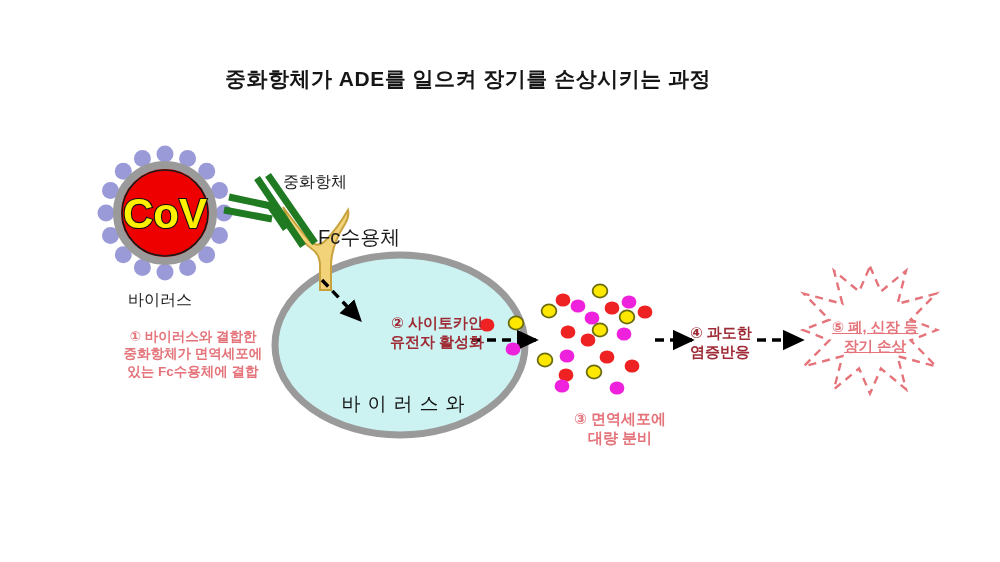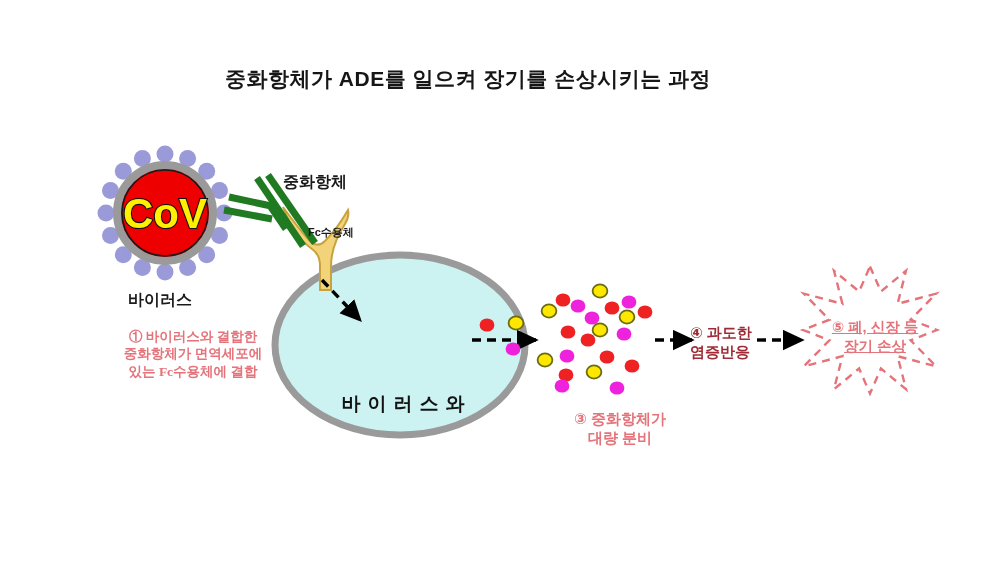--- a/index.html
+++ b/index.html
@@ -4,35 +4,35 @@
 <style>
   html,body{margin:0;padding:0;background:#ffffff;}
   body{
     width:1000px;height:562px;position:relative;overflow:hidden;
     font-family:"Liberation Sans","DejaVu Sans",sans-serif;
     -webkit-font-smoothing:antialiased;
   }
   #stage{position:absolute;left:0;top:0;width:1000px;height:562px;}
   #svg-layer{position:absolute;left:0;top:0;width:1000px;height:562px;}
 
-  .txt{position:absolute;white-space:pre;line-height:1.28;font-weight:bold;}
+  .txt{position:absolute;white-space:pre;line-height:1.28;}
 
   #title{
     left:0;top:66px;width:936px;text-align:center;
     font-size:21px;font-weight:bold;color:#161616;letter-spacing:.5px;
   }
 
   .step-pink{color:#e4737a;font-weight:bold;}
   .step-dark{color:#9e2b35;font-weight:bold;}
 
   #label-antibody{left:283px;top:172px;font-size:16px;color:#1a1a1a;}
-  #label-fcreceptor{left:308px;top:225px;font-size:11px;color:#1a1a1a;font-weight:bold;}
+  #label-fcreceptor{left:318px;top:225px;font-size:20px;color:#1a1a1a;font-weight:normal;}
   #label-virus{left:95px;top:290px;width:130px;text-align:center;font-size:16px;color:#1a1a1a;}
 
-  #step1{left:108px;top:328px;width:170px;text-align:center;font-size:13.5px;font-family:Liberation Serif, serif;}
+  #step1{left:108px;top:328px;width:170px;text-align:center;font-size:13.5px;}
   #step2{left:362px;top:313px;width:150px;text-align:center;font-size:15px;}
   #step3{left:545px;top:409px;width:150px;text-align:center;font-size:15px;}
   #step4{left:690px;top:313px;width:110px;font-size:15px;margin-top:10px;}
   #step5{left:810px;top:318px;width:130px;text-align:center;font-size:14.5px;text-decoration:underline;}
 
   #label-cell{
     left:318px;top:392px;width:170px;text-align:center;
     font-size:19px;color:#121212;letter-spacing:7px;text-indent:7px;
   }
 </style>
@@ -162,20 +162,22 @@
   <div class="txt" id="title">중화항체가 ADE를 일으켜 장기를 손상시키는 과정</div>
 
   <div class="txt" id="label-antibody">중화항체</div>
   <div class="txt" id="label-fcreceptor">Fc수용체</div>
   <div class="txt" id="label-virus">바이러스</div>
   <div class="txt" id="label-cell">바이러스와</div>
 
   <div class="txt step-pink" id="step1">① 바이러스와 결합한
 중화항체가 면역세포에
 있는 Fc수용체에 결합</div>
-  <div class="txt step-pink" id="step3">③ 중화항체가
+  <div class="txt step-dark" id="step2">② 사이토카인
+유전자 활성화</div>
+  <div class="txt step-pink" id="step3">③ 면역세포에
 대량 분비</div>
   <div class="txt step-dark" id="step4">④ 과도한
 염증반응</div>
   <div class="txt step-pink" id="step5">⑤ 폐, 신장 등
 장기 손상</div>
 
 </div>
 
 </body></html>

